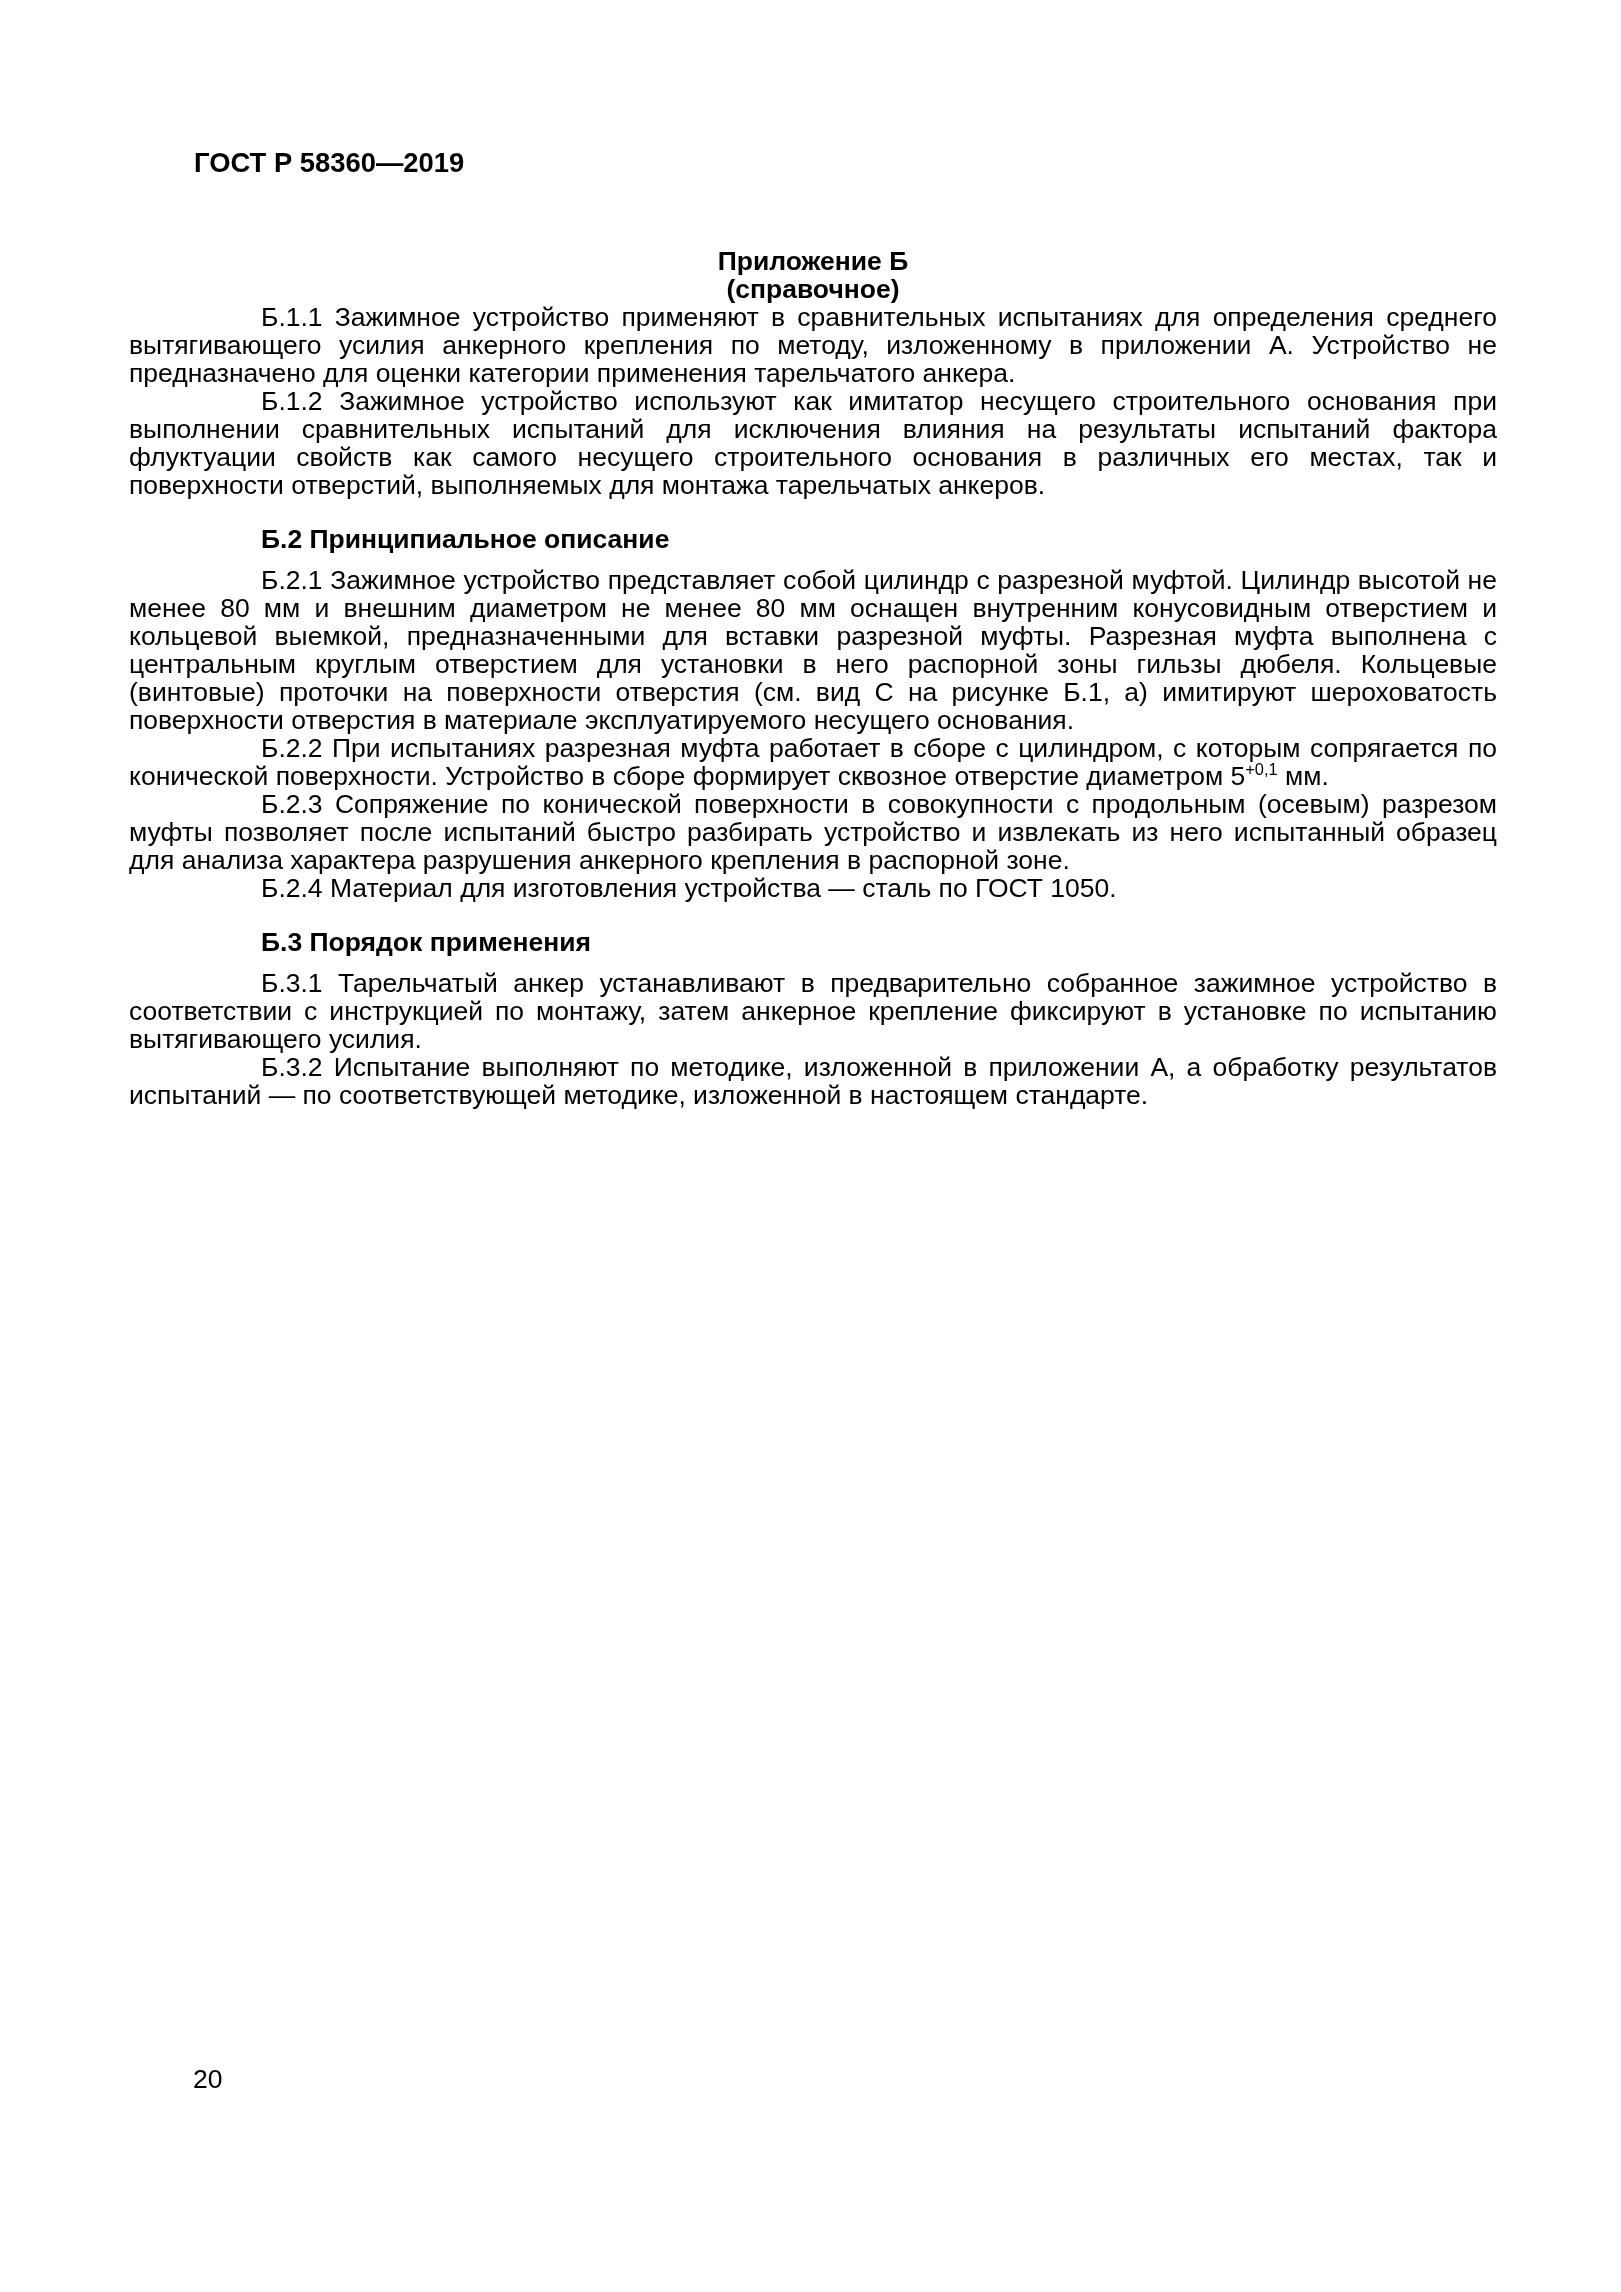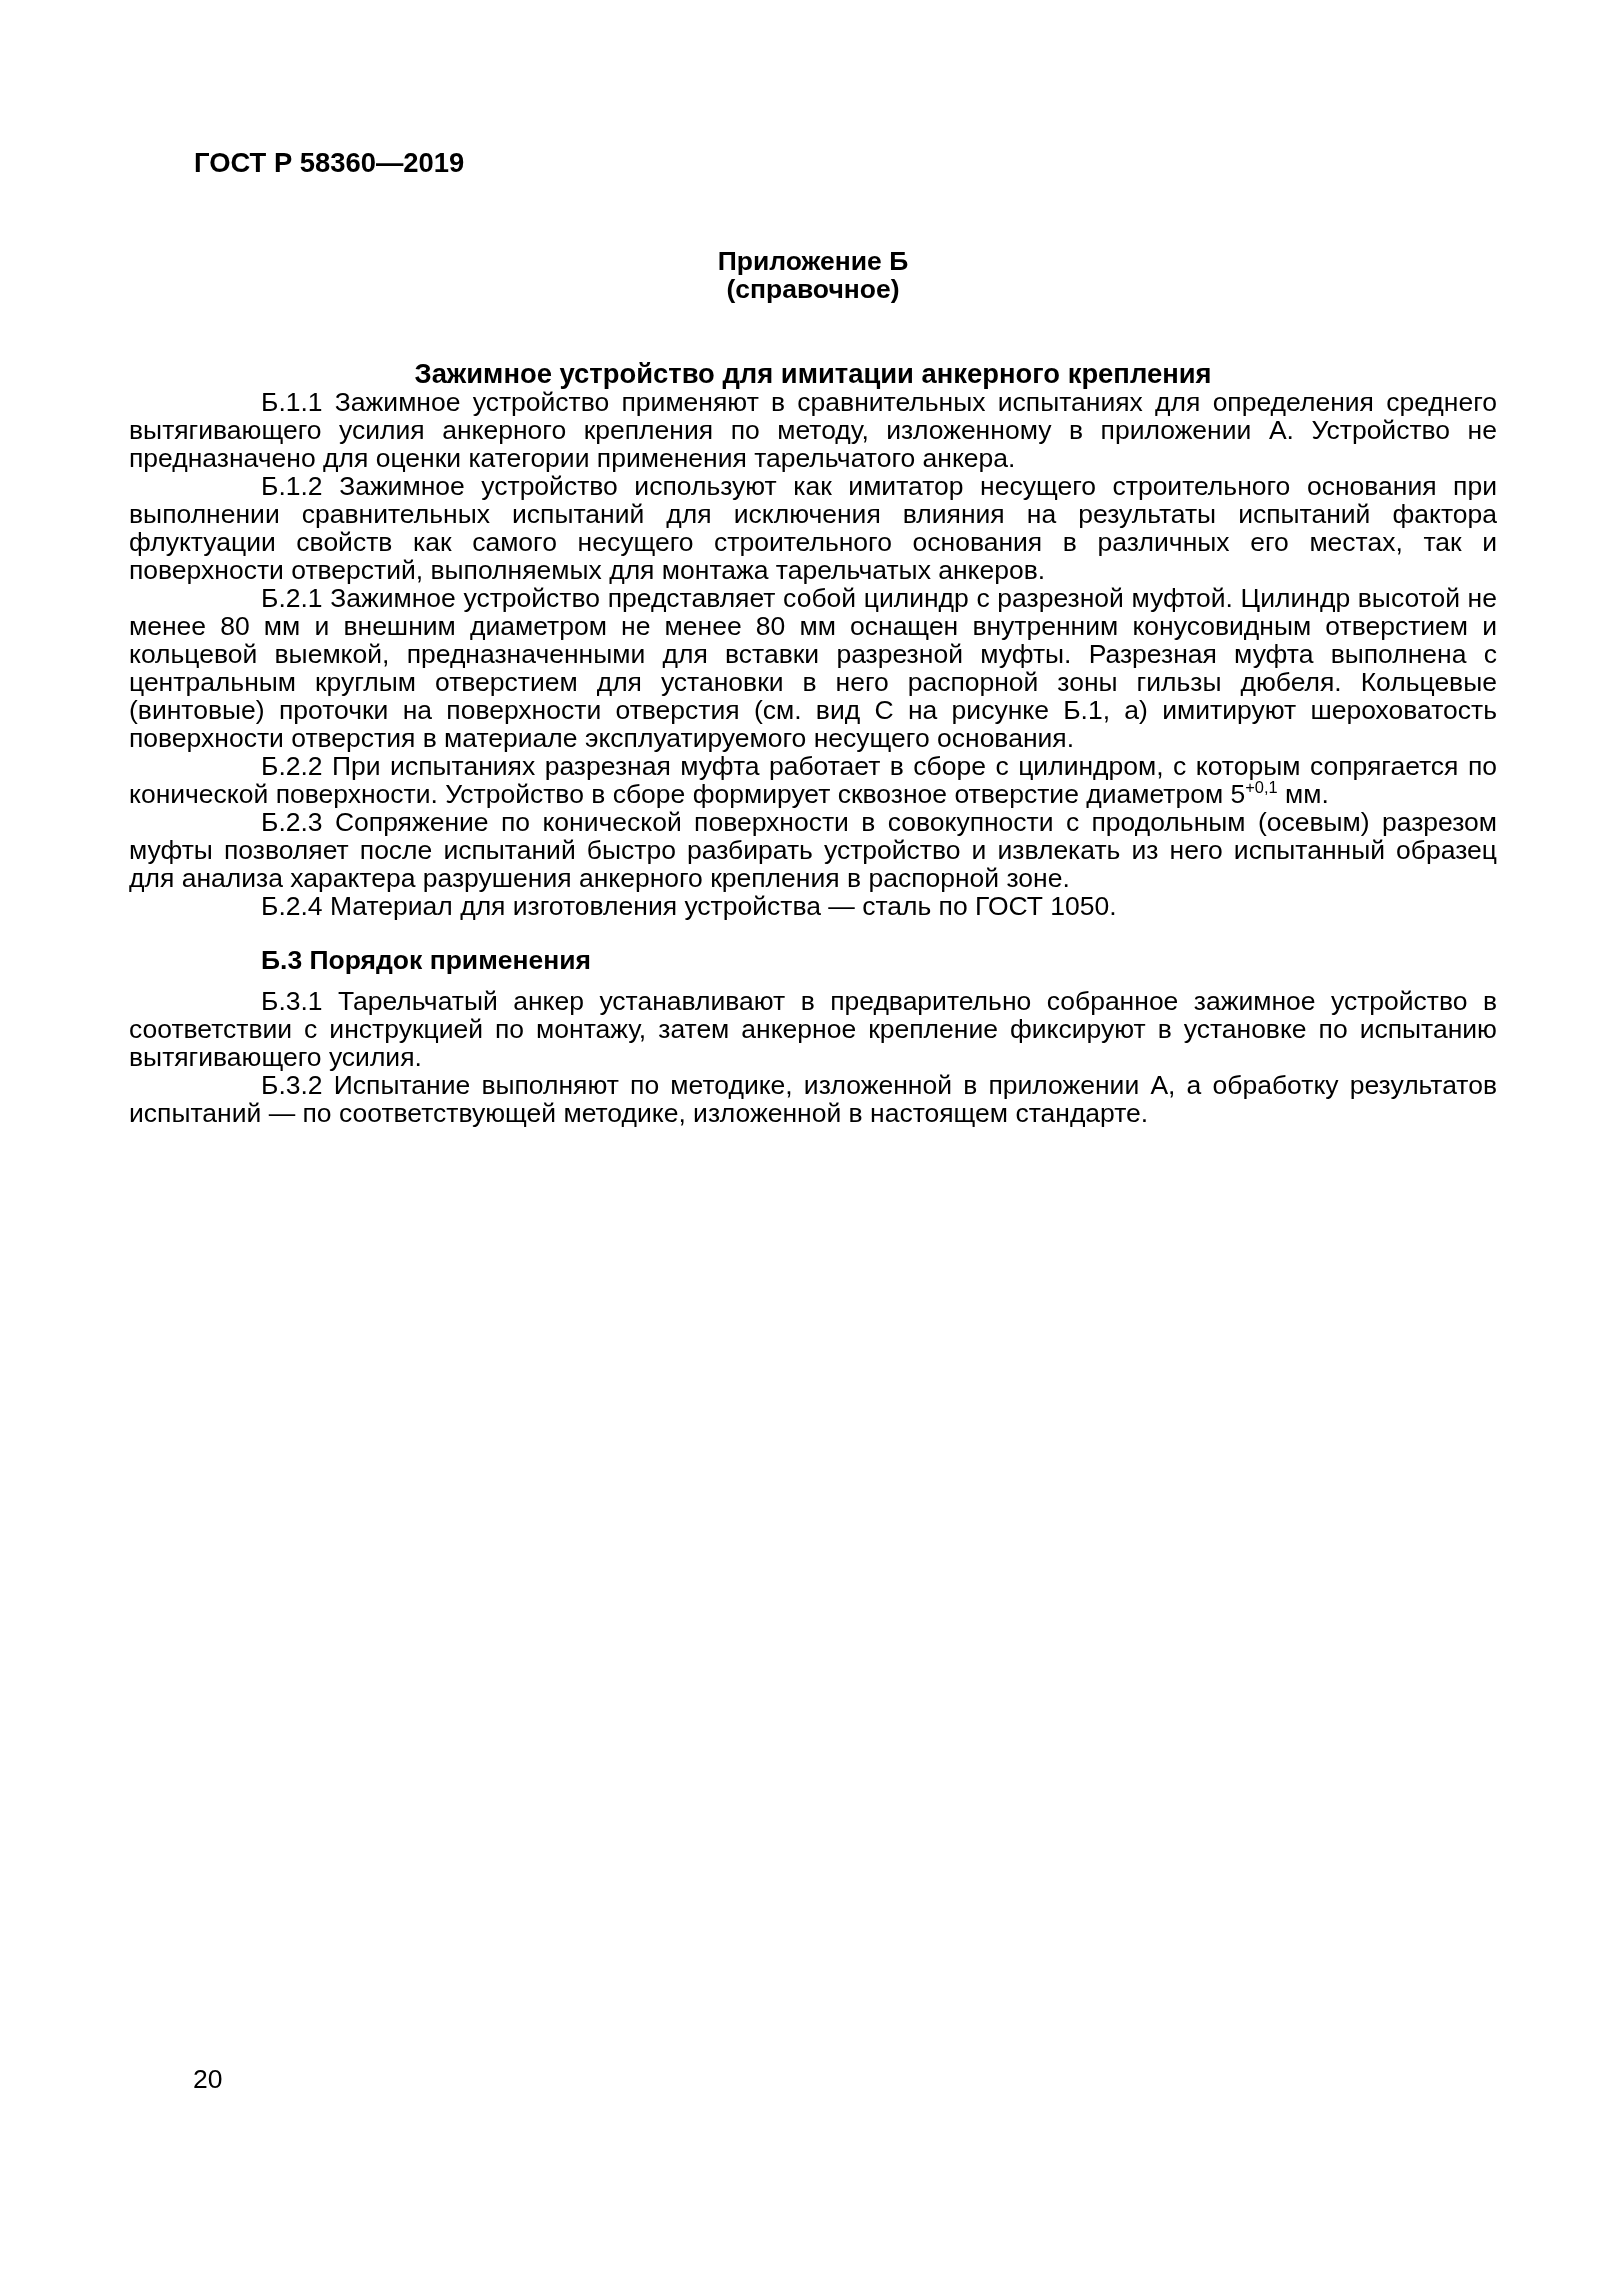--- a/index.html
+++ b/index.html
@@ -72,28 +72,28 @@
 <div class="page">
 
   <div class="doc-header">ГОСТ Р 58360—2019</div>
 
   <div class="content">
 
     <p class="centered-bold">Приложение Б</p>
 
     <p class="centered-bold">(справочное)</p>
 
-    <h1 class="doc-title">Зажимное устройство для имитации анкерного крепления</h1>
 
 
     <p class="body-p">Б.1.1 Зажимное устройство применяют в сравнительных испытаниях для определения среднего вытягивающего усилия анкерного крепления по методу, изложенному в приложении А. Устройство не предназначено для оценки категории применения тарельчатого анкера.</p>
 
     <p class="body-p">Б.1.2 Зажимное устройство используют как имитатор несущего строительного основания при выполнении сравнительных испытаний для исключения влияния на результаты испытаний фактора флуктуации свойств как самого несущего строительного основания в различных его местах, так и поверхности отверстий, выполняемых для монтажа тарельчатых анкеров.</p>
 
 
+    <h2 class="section-heading">Б.2 Принципиальное описание</h2>
 
     <p class="body-p">Б.2.1 Зажимное устройство представляет собой цилиндр с разрезной муфтой. Цилиндр высотой не менее 80 мм и внешним диаметром не менее 80 мм оснащен внутренним конусовидным отверстием и кольцевой выемкой, предназначенными для вставки разрезной муфты. Разрезная муфта выполнена с центральным круглым отверстием для установки в него распорной зоны гильзы дюбеля. Кольцевые (винтовые) проточки на поверхности отверстия (см. вид С на рисунке Б.1, а) имитируют шероховатость поверхности отверстия в материале эксплуатируемого несущего основания.</p>
 
     <p class="body-p"><span>Б.2.2 При испытаниях разрезная муфта работает в сборе с цилиндром, с которым сопрягается по конической поверхности. Устройство в сборе формирует сквозное отверстие диаметром 5</span><span class="sup">+0,1</span><span> мм.</span></p>
 
     <p class="body-p">Б.2.3 Сопряжение по конической поверхности в совокупности с продольным (осевым) разрезом муфты позволяет после испытаний быстро разбирать устройство и извлекать из него испытанный образец для анализа характера разрушения анкерного крепления в распорной зоне.</p>
 
     <p class="body-p">Б.2.4 Материал для изготовления устройства — сталь по ГОСТ 1050.</p>
 
     <h2 class="section-heading">Б.3 Порядок применения</h2>

